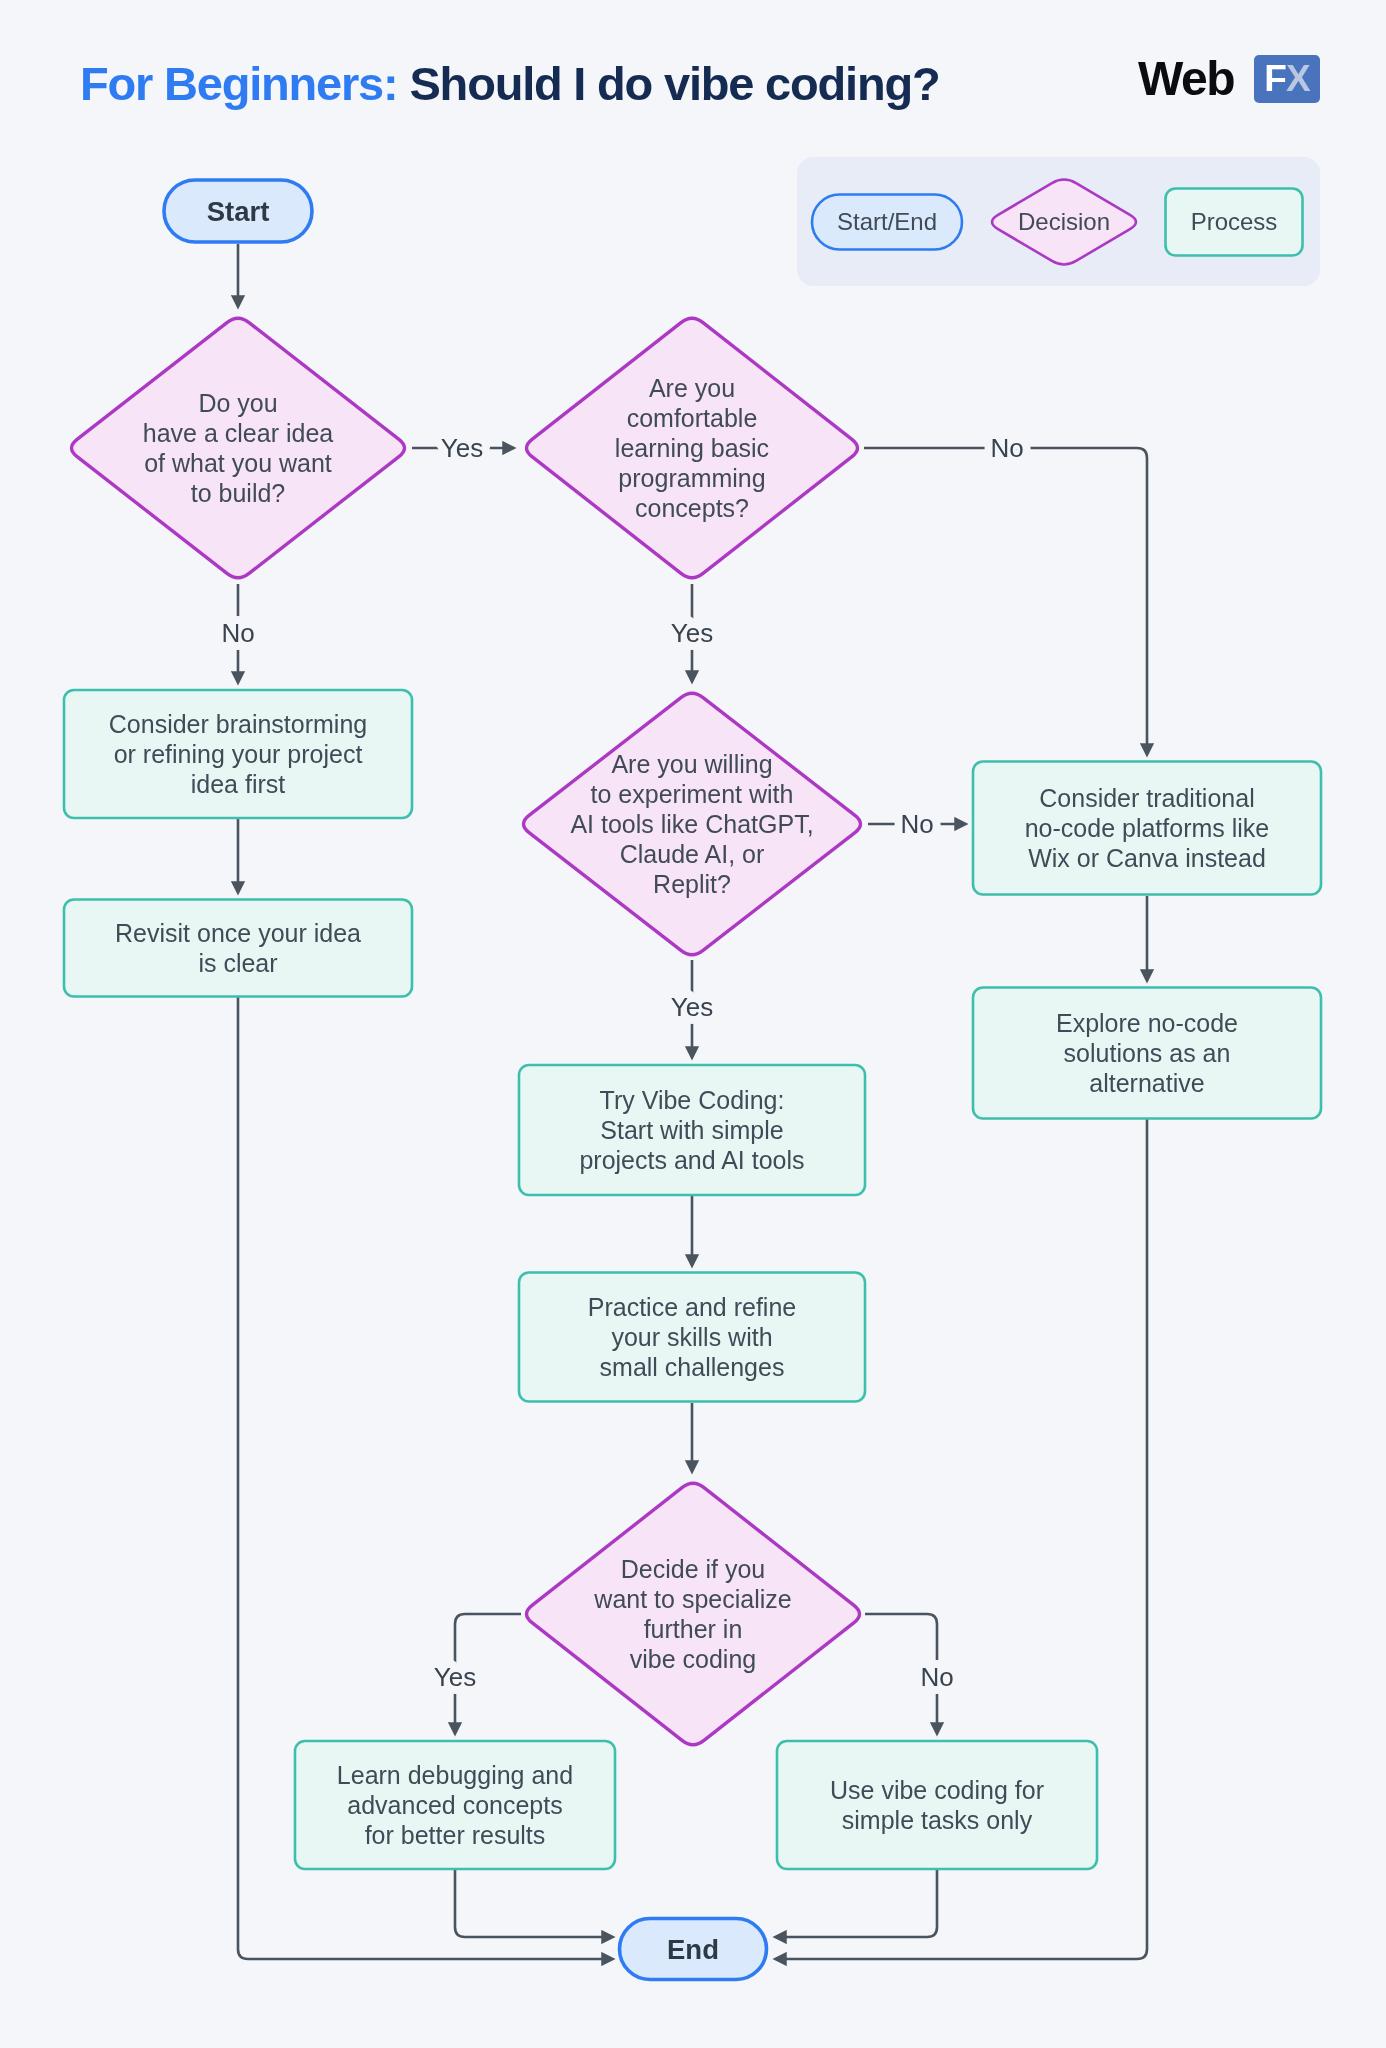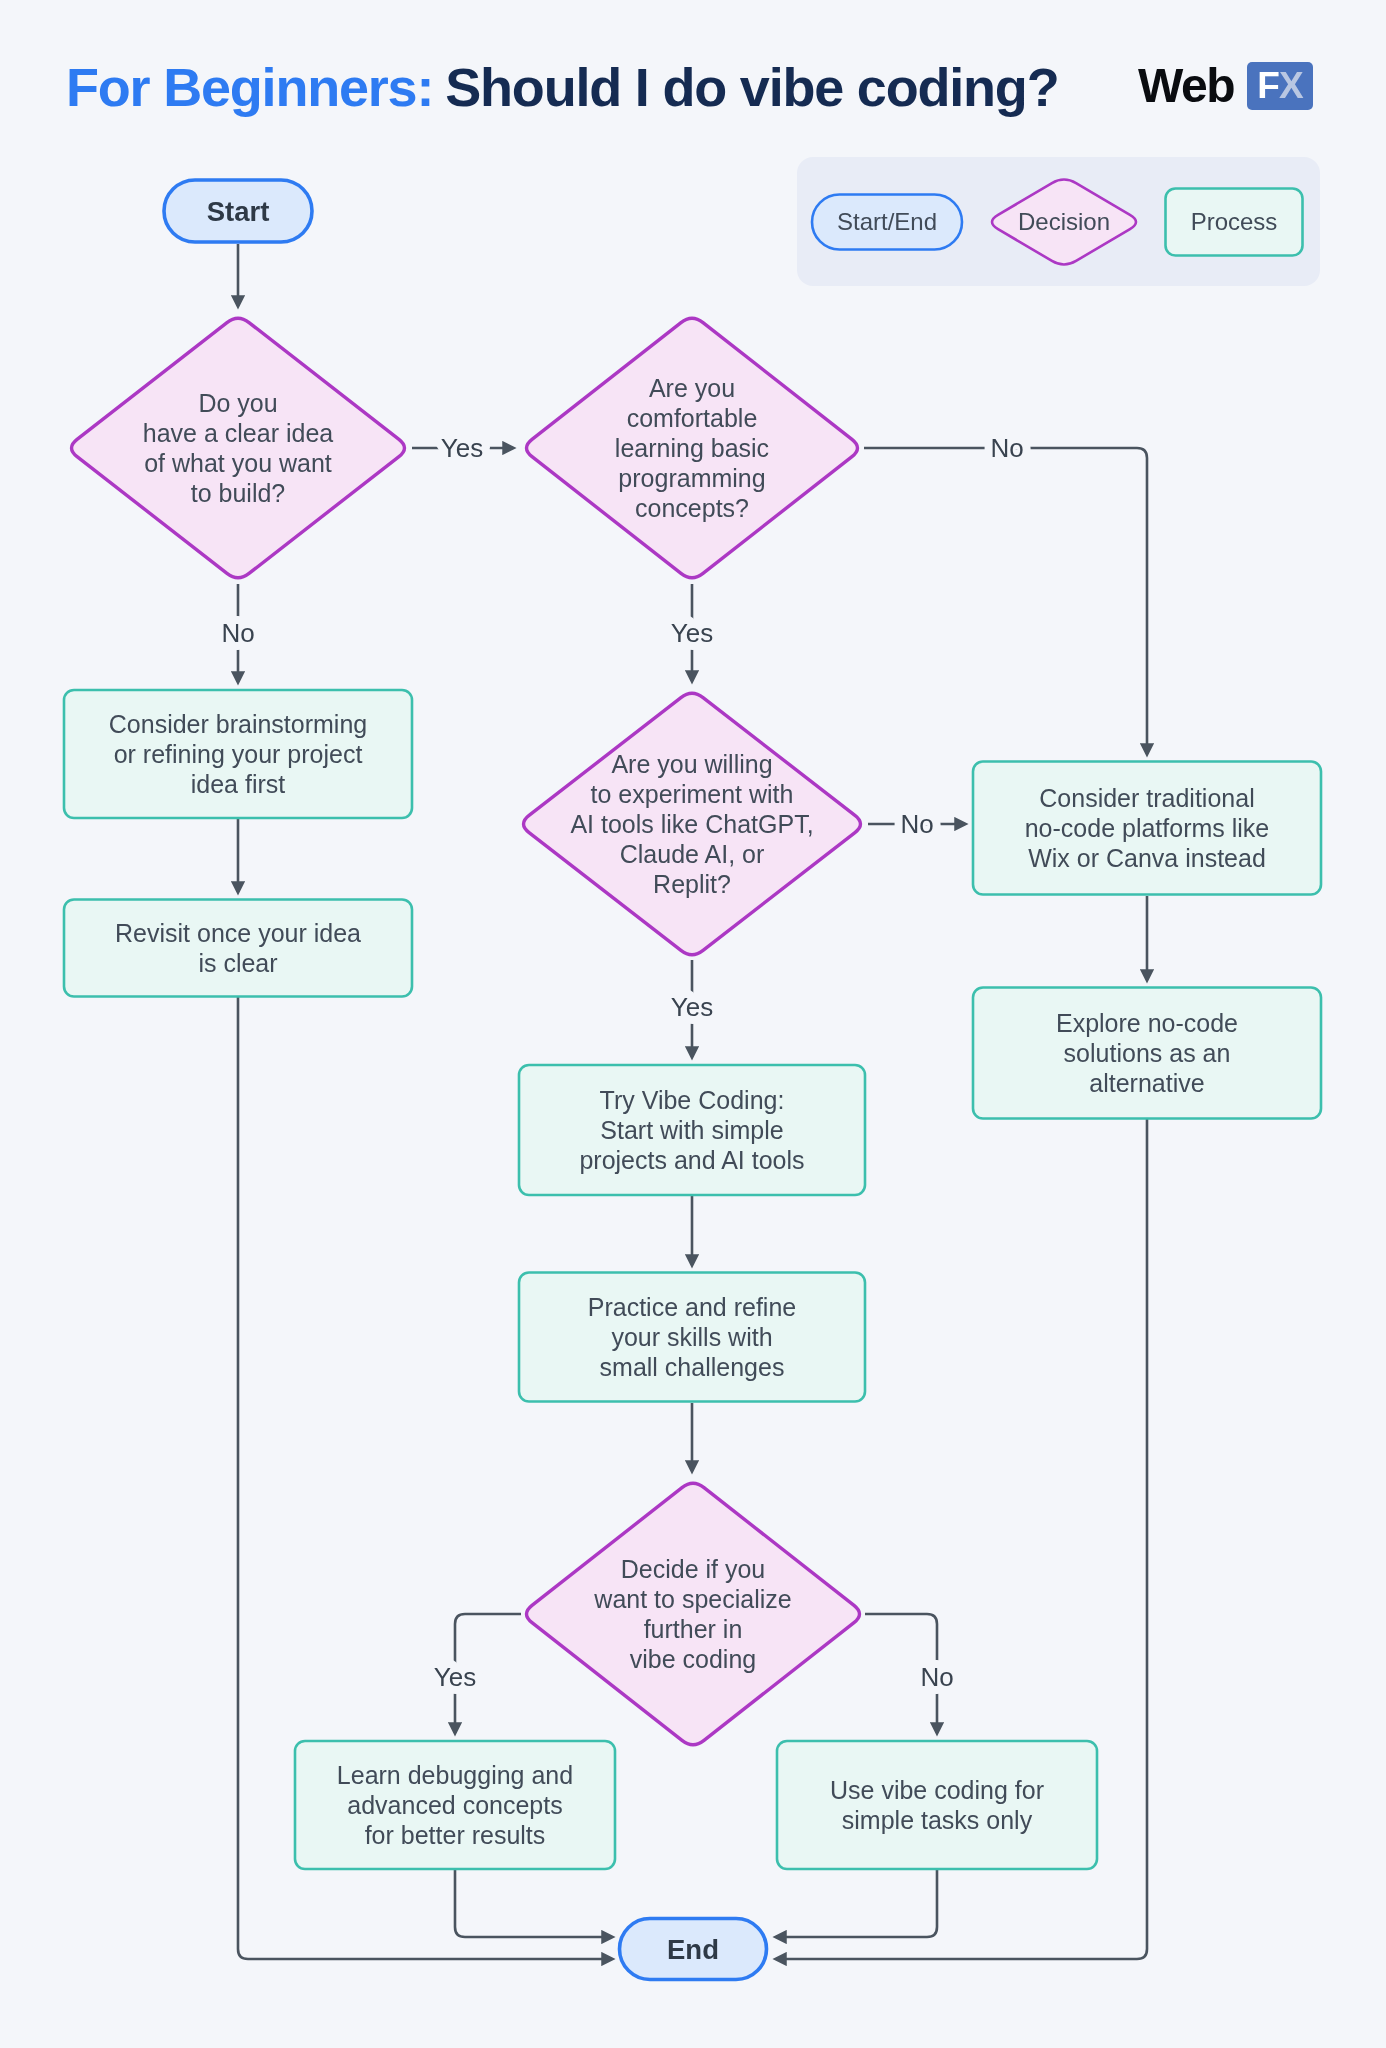--- a/index.html
+++ b/index.html
@@ -4,28 +4,28 @@
 <style>
   html,body{margin:0;padding:0;}
   body{
     width:1386px;height:2048px;position:relative;
     background:var(--bg,#F4F6FA);
     font-family:"Liberation Sans",sans-serif;
     overflow:hidden;
   }
   #chart{position:absolute;left:0;top:0;}
   .title{
-    position:absolute;left:66px;top:56px;
-    font-size:54px;font-weight:bold;letter-spacing:-1.2px;white-space:nowrap;
+    position:absolute;left:80px;top:56px;
+    font-size:47px;font-weight:bold;letter-spacing:-1.2px;white-space:nowrap;
   }
   .title .accent{color:var(--title-accent);margin-right:12px;}
   .title .main{color:var(--title-main);}
   .logo{
-    position:absolute;left:1138px;top:58px;
-    display:flex;align-items:center;gap:13px;text-align:right;
+    position:absolute;left:1138px;top:51px;
+    display:flex;align-items:center;gap:20px;text-align:right;
   }
   .logo-word{
     font-size:48px;font-weight:bold;letter-spacing:-1.5px;color:var(--logo-text);
   }
   .logo-box{
     width:66px;height:48px;border-radius:5px;background:var(--logo-box);
     display:flex;align-items:center;justify-content:center;
     font-size:37px;font-weight:bold;letter-spacing:-1px;
   }
   .fx-f{color:var(--logo-f);}

